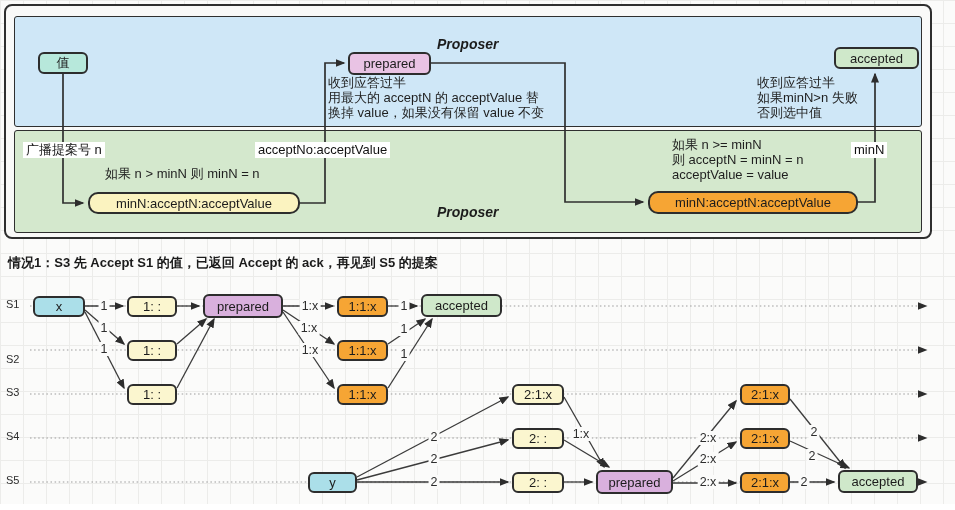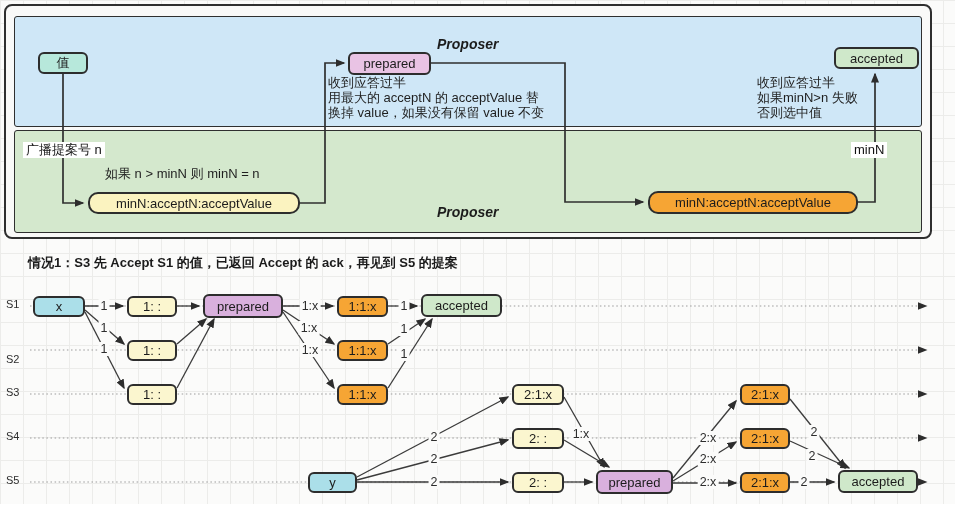--- a/index.html
+++ b/index.html
@@ -27,21 +27,21 @@
   .cyan{background:#abdfe9;}
   .pinkp{background:#e9c3e4;}
   .purple{background:#d9b0dd;}
   .yellow{background:#fbf3c0;}
   .yellow2{background:#fbf6cf;}
   .orange{background:#f6a534;}
   .greenb{background:#cfe8ca;}
   .title{position:absolute;z-index:3;font-size:14px;font-weight:bold;font-style:italic;color:#1c1c1c;}
   .note{position:absolute;z-index:3;font-size:13px;line-height:15px;color:#1f1f1f;white-space:pre-line;}
   .wlabel{position:absolute;z-index:3;font-size:13px;color:#111;background:#ffffff;padding:0 3px;line-height:16px;white-space:nowrap;}
-  .caption{position:absolute;z-index:3;left:8px;top:254px;font-size:13px;font-weight:bold;color:#1b1b1b;white-space:nowrap;margin-left:20px;}
+  .caption{position:absolute;z-index:3;left:8px;top:254px;font-size:13px;font-weight:bold;color:#1b1b1b;white-space:nowrap;}
   .rowlabel{position:absolute;z-index:3;font-size:11px;color:#2d2d2d;}
   .elabel{
     position:absolute;z-index:3;font-size:12.5px;color:#2d2d2d;
     background:#fbfbfa;padding:0 2px;transform:translate(-50%,-50%);white-space:nowrap;
   }
   .watermark{position:absolute;z-index:4;font-size:16px;color:#a9a9a9;opacity:.8;letter-spacing:1px;white-space:nowrap;}
 </style>
 </head>
 <body>
 
@@ -103,21 +103,25 @@
 
   <div class="title" style="left:437px;top:36px;">Proposer</div>
   <div class="title" style="left:437px;top:204px;">Proposer</div>
   <div class="note" style="left:328px;top:75px;">收到应答过半
 用最大的 acceptN 的 acceptValue 替
 换掉 value，如果没有保留 value 不变</div>
   <div class="note" style="left:757px;top:75px;">收到应答过半
 如果minN&gt;n 失败
 否则选中值</div>
   <div class="note" style="left:105px;top:166px;">如果 n &gt; minN 则 minN = n</div>
+  <div class="note" style="left:672px;top:137px;">如果 n &gt;= minN
+则 acceptN = minN = n
+acceptValue = value</div>
   <div class="wlabel" style="left:23px;top:142px;">广播提案号 n</div>
+  <div class="wlabel" style="left:255px;top:142px;">acceptNo:acceptValue</div>
   <div class="wlabel" style="left:851px;top:142px;">minN</div>
 
   <div class="node teal" style="left:38px;top:52px;width:50px;height:22px;">值</div>
   <div class="node pinkp" style="left:348px;top:52px;width:83px;height:23px;">prepared</div>
   <div class="node greenb" style="left:834px;top:47px;width:85px;height:22px;">accepted</div>
   <div class="node yellow pill" style="left:88px;top:192px;width:212px;height:22px;">minN:acceptN:acceptValue</div>
   <div class="node orange pill" style="left:648px;top:191px;width:210px;height:23px;">minN:acceptN:acceptValue</div>
 
   <div class="caption">情况1：S3 先 Accept S1 的值，已返回 Accept 的 ack，再见到 S5 的提案</div>
 

